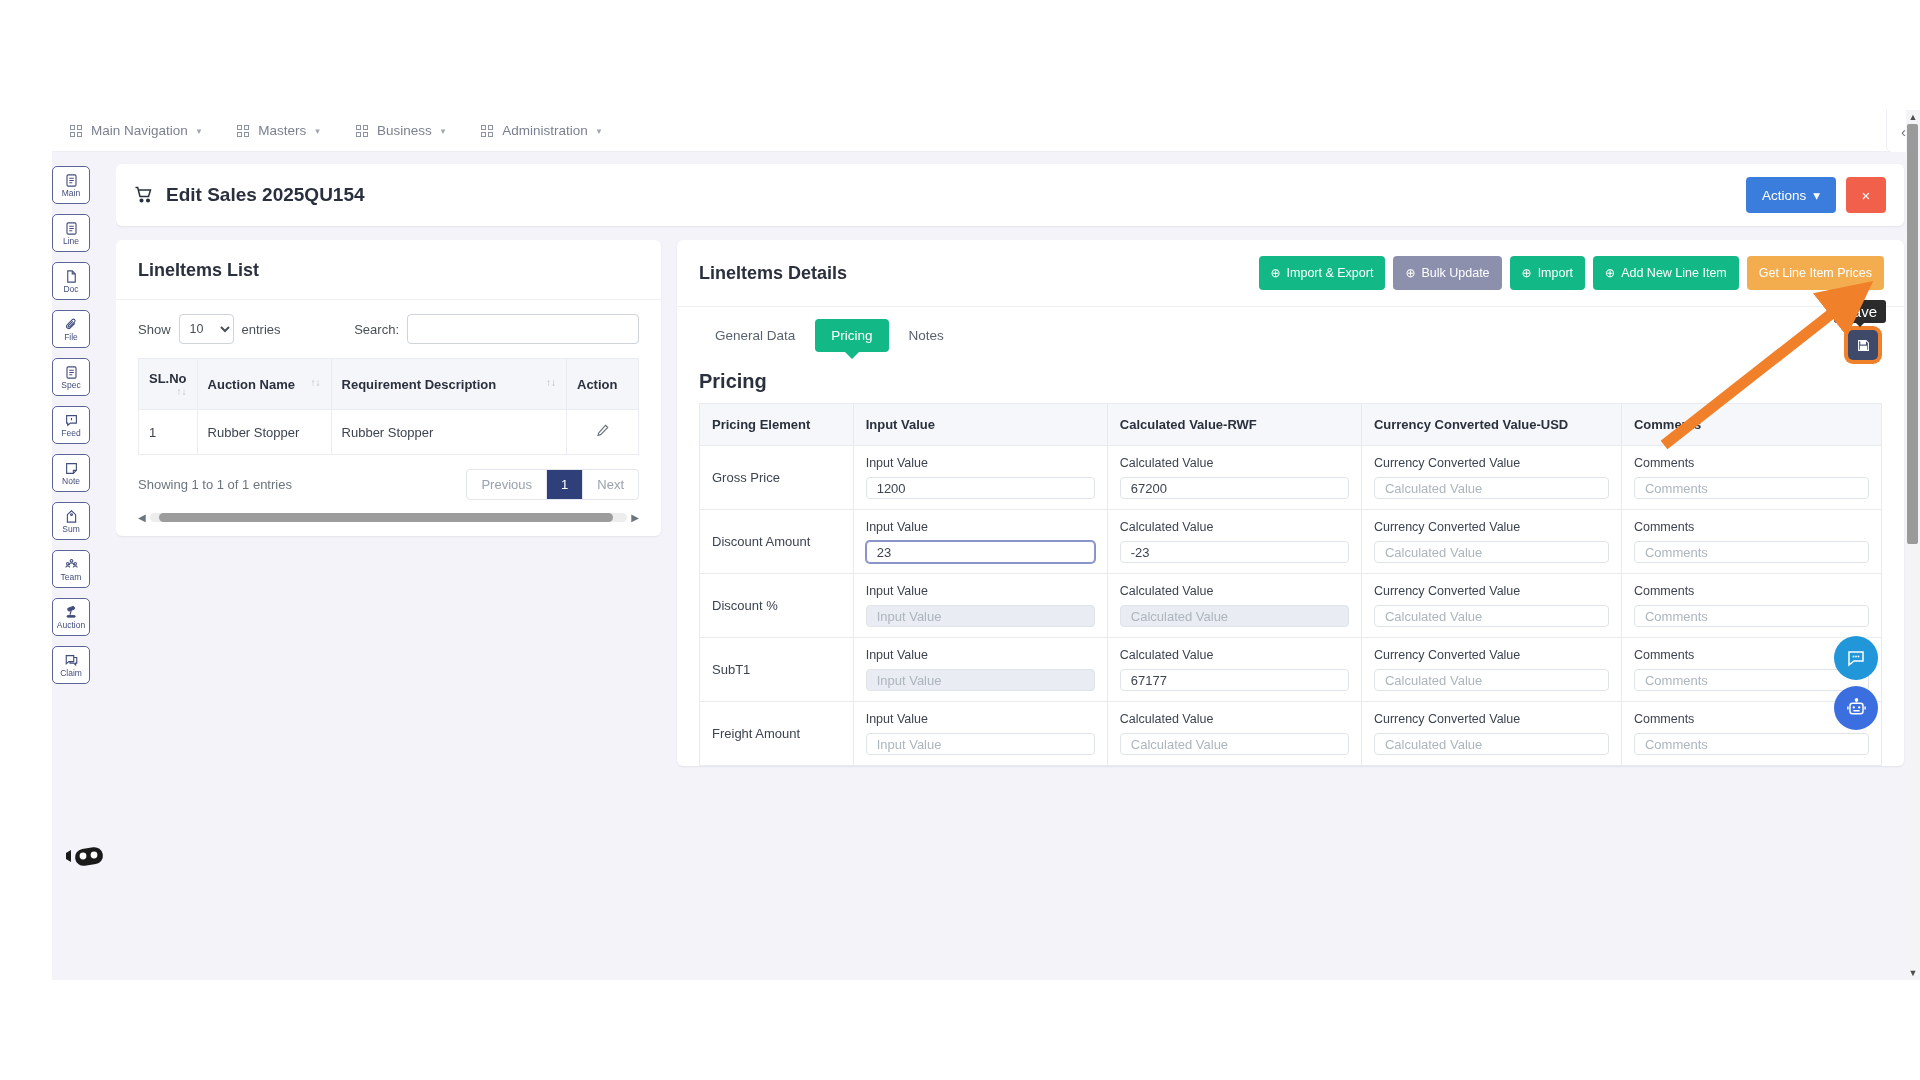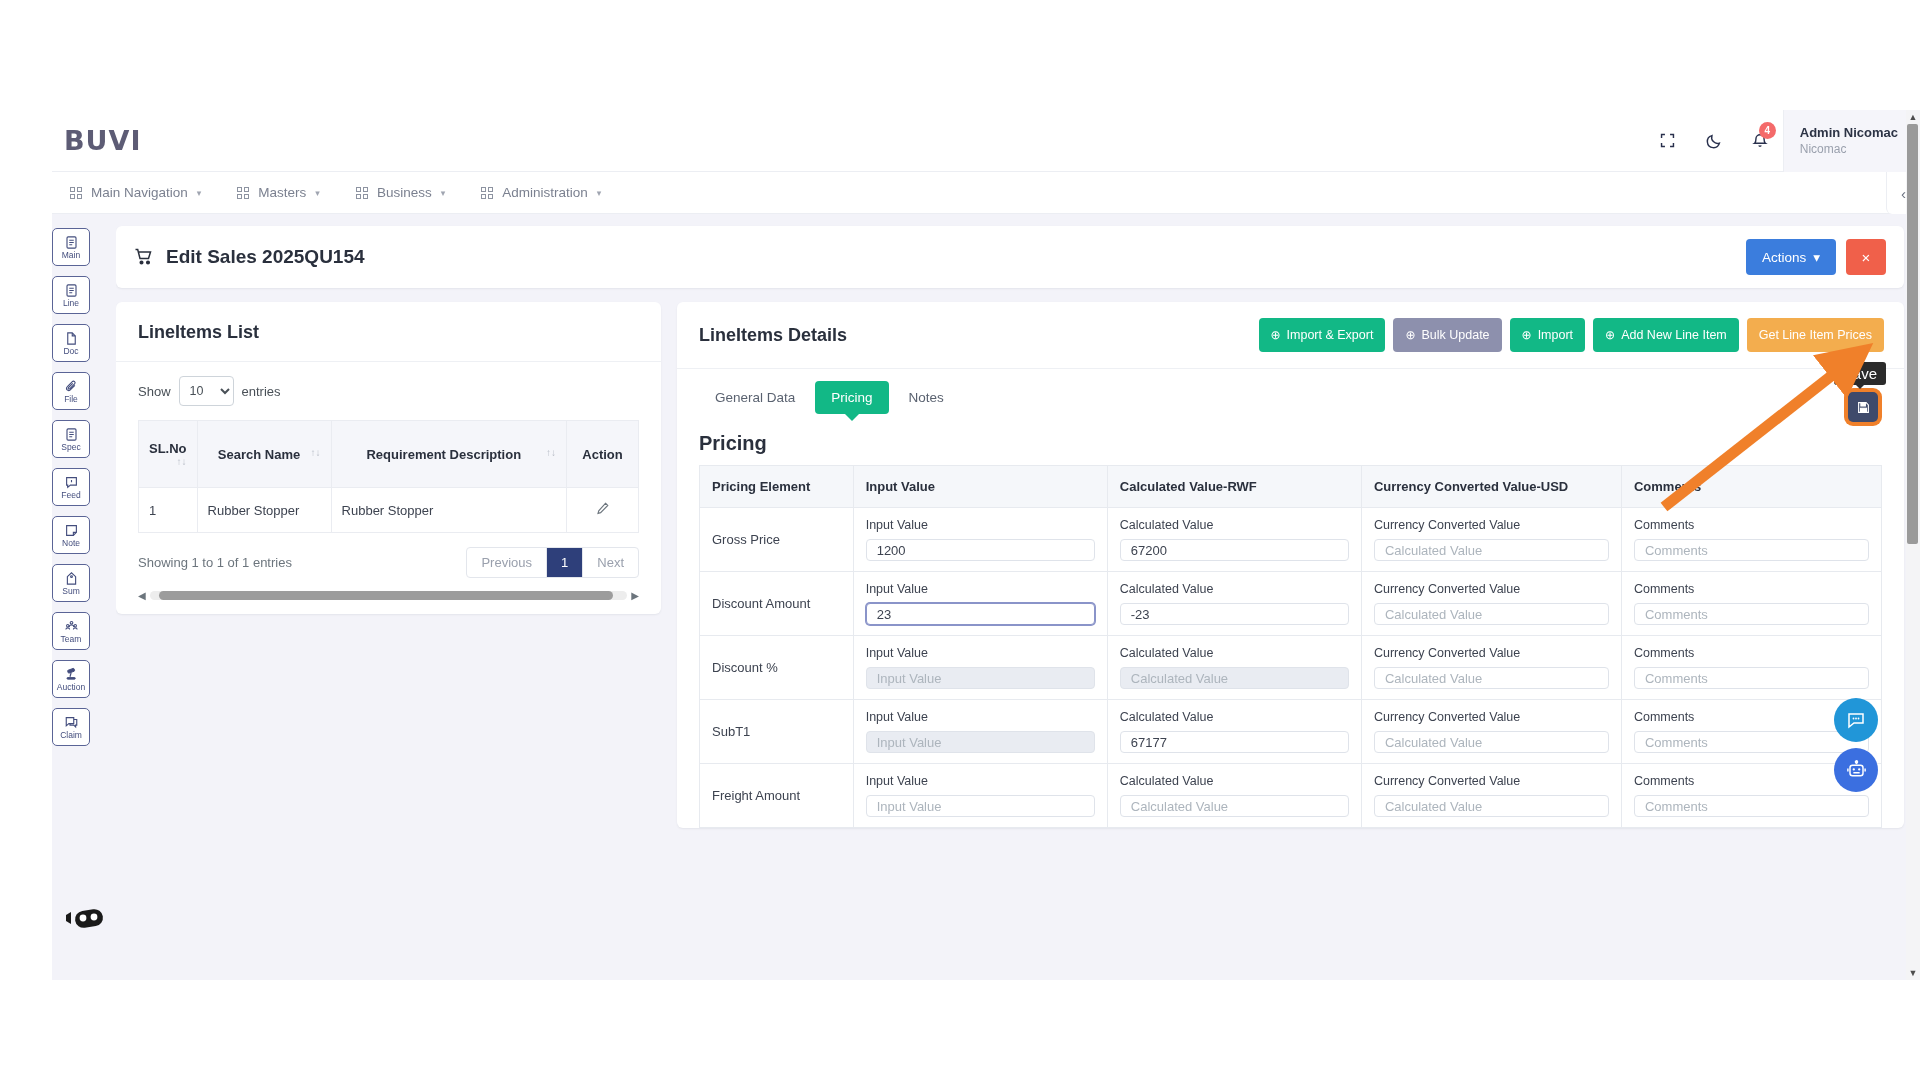--- a/index.html
+++ b/index.html
@@ -146,21 +146,21 @@
   }
   .dt-search { margin-left: auto; display: flex; align-items: center; gap: 8px; }
   .dt-search input {
     height: 30px; width: 232px;
     border: 1px solid #ced4da; border-radius: 4px;
     font-family: inherit; font-size: 13px; padding: 0 8px;
   }
   table.dt { width: 100%; border-collapse: collapse; margin-top: 14px; font-size: 13px; }
   table.dt th {
     background: #f5f6fa; color: #2a303d; font-weight: 700;
-    text-align: center; padding: 20px 10px; font-size: 13px;
+    text-align: left; padding: 12px 10px; font-size: 13px;
     border: 1px solid #eaecf1; white-space: nowrap;
   }
   table.dt th .sort { float: right; color: #b7bcc6; font-size: 10px; }
   table.dt td {
     padding: 13px 10px; border: 1px solid #eaecf1; color: #3d4350;
   }
   td.act { text-align: center; color: #6c757d; }
   .dt-foot { display: flex; align-items: center; margin-top: 14px; font-size: 13px; color: #6c757d; }
   .pager { margin-left: auto; display: flex; border: 1px solid #e3e6ec; border-radius: 4px; overflow: hidden; }
   .pager span { padding: 7px 14px; font-size: 13px; color: #9aa0ad; border-right: 1px solid #e3e6ec; }
@@ -266,51 +266,20 @@
   }
   .vs-arrow { font-size: 9px; color: #4d4d4d; height: 14px; line-height: 14px; }
   .vs-track { flex: 1; width: 14px; position: relative; }
   .vs-thumb { position: absolute; top: 0; left: 1px; width: 11px; height: 420px; background: #9a9a9a; border-radius: 2px; }
 </style>
 </head>
 <body>
 
 <div id="viewport">
 
-  <div class="topbar">
-    <div class="brand">BUVI</div>
-
-    <div class="top-right">
-
-      <div class="icon-btn">
-        <svg width="17" height="17" viewBox="0 0 20 20" fill="none" stroke="#29304d" stroke-width="1.7">
-          <path d="M3 7V3h4M17 7V3h-4M3 13v4h4M17 13v4h-4"></path>
-        </svg>
-      </div>
-
-      <div class="icon-btn">
-        <svg width="18" height="18" viewBox="0 0 20 20" fill="none" stroke="#29304d" stroke-width="1.6">
-          <path d="M16 12.3A6.6 6.6 0 0 1 7.7 4 6.8 6.8 0 1 0 16 12.3z"></path>
-        </svg>
-      </div>
-
-      <div class="icon-btn">
-        <svg width="18" height="18" viewBox="0 0 20 20" fill="none" stroke="#29304d" stroke-width="1.6">
-          <path d="M10 3a4.5 4.5 0 0 0-4.5 4.5c0 4-1.5 5-1.5 5h12s-1.5-1-1.5-5A4.5 4.5 0 0 0 10 3z"></path>
-          <path d="M8.6 15a1.6 1.6 0 0 0 2.8 0"></path>
-        </svg>
-        <span class="badge">4</span>
-      </div>
-
-      <div class="user-box">
-        <div class="user-name">Admin Nicomac</div>
-        <div class="user-sub">Nicomac</div>
-      </div>
-    </div>
-  </div>
 
   <div class="navbar">
     <div class="nav-item">
       <span class="grid-ico">
           <i></i>
           <i></i>
           <i></i>
           <i></i>
         </span>
       <span>Main Navigation</span>
@@ -478,30 +447,34 @@
         <div class="card list-panel">
           <div class="panel-title">LineItems List</div>
 
           <div class="list-body">
             <div class="dt-controls">
               <span>Show</span>
               <select class="dt-select">
                 <option>10</option>
               </select>
               <span>entries</span>
+              <div class="dt-search">
+                <span>Search:</span>
+                <input placeholder="" style="">
+              </div>
             </div>
 
             <table class="dt">
               <thead>
                 <tr>
                   <th style="width:58px">
                     <span>SL.No</span><span class="sort">↑↓</span>
                   </th>
                   <th style="width:134px">
-                    <span>Search Name</span><span class="sort">↑↓</span>
+                    <span>Auction Name</span><span class="sort">↑↓</span>
                   </th>
                   <th>
                     <span>Requirement Description</span><span class="sort">↑↓</span>
                   </th>
                   <th style="width:72px">
                     <span>Action</span>
                   </th>
                 </tr>
               </thead>
               <tbody>

